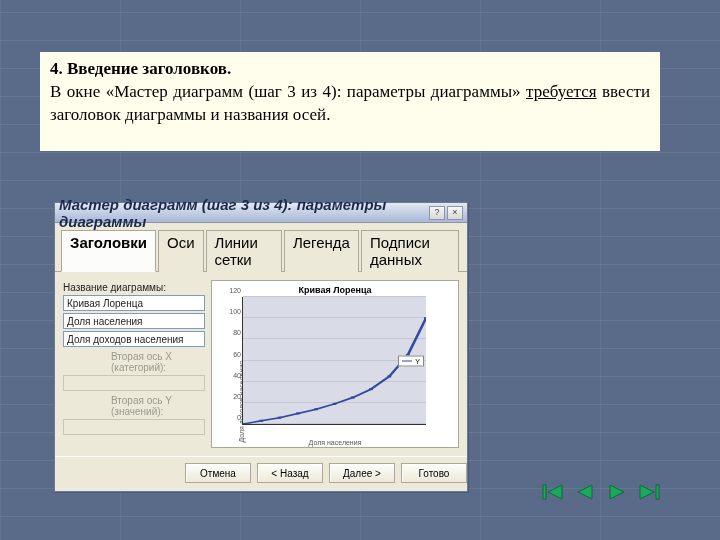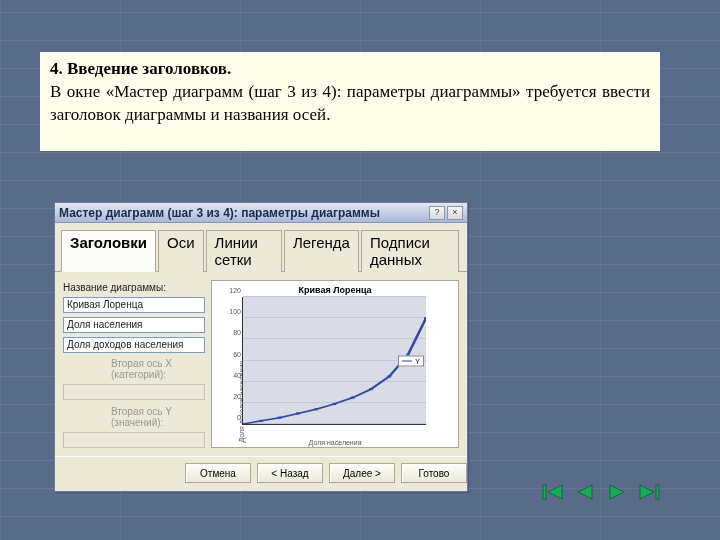--- a/index.html
+++ b/index.html
@@ -28,40 +28,40 @@
     background: #fffeed;
     padding: 6px 10px 24px;
     z-index: 2;
     font-family: "Times New Roman", serif;
     font-size: 17px;
     line-height: 1.35;
     color: #000;
     text-align: justify;
   }
   .doc-title { font-weight: bold; }
-  .underline { }
+  .underline { text-decoration: underline; }
 
   .wizard {
     position: absolute;
     left: 54px; top: 202px;
     width: 414px;
     background: #ece9d8;
     border: 1px solid #6b7b94;
     z-index: 3;
     font-size: 10px;
     box-shadow: 1px 1px 0 rgba(0,0,0,0.15);
   }
   .titlebar {
     height: 20px;
     background: linear-gradient(#e4e9f2, #c7d2e6 45%, #aab8d6);
     display: flex; align-items: center; justify-content: space-between;
     padding: 0 4px;
     border-bottom: 1px solid #8a96ad;
   }
-  .titlebar-text { font-size: 12px; color: #1b2a4a; font-weight: bold; }
+  .titlebar-text { font-size: 15px; color: #1b2a4a; font-weight: bold; font-style: italic; }
   .titlebar-btns { display: flex; gap: 2px; }
   .tbtn {
     width: 16px; height: 14px;
     background: linear-gradient(#f7f7f7,#d8d8d8);
     border: 1px solid #8a96ad;
     display: flex; align-items: center; justify-content: center;
     font-size: 9px; line-height: 1;
     color: #444;
   }
   .tabs {
@@ -84,21 +84,21 @@
     background: #fcfcfa;
     border-bottom: 1px solid #fcfcfa;
     font-weight: bold;
   }
   .body {
     display: flex;
     padding: 8px;
     background: #ece9d8;
     gap: 6px;
   }
-  .form-col { width: 142px; display: flex; flex-direction: column; gap: 2px; justify-content: space-between; }
+  .form-col { width: 142px; display: flex; flex-direction: column; gap: 2px; }
   .lbl { font-size: 10px; color: #222; margin-top: 2px; }
   .lbl.disabled { color: #9a998c; padding-left: 48px; }
   .inp {
     height: 16px; border: 1px solid #7f9db9; background: #fff;
     font-size: 10px; padding: 1px 3px; color: #222;
     display: flex; align-items: center;
   }
   .inp.disabled { background: #ece9d8; border-color: #c9c6b8; color: #aaa; }
 
   .preview {

